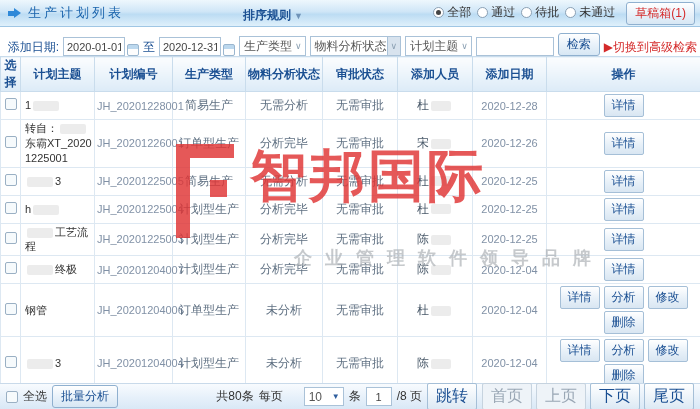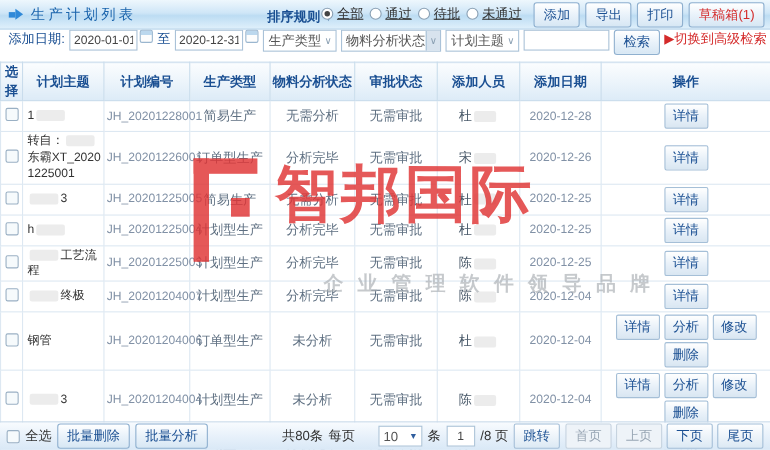--- a/index.html
+++ b/index.html
@@ -24,34 +24,34 @@
   .arrow-icon { display:inline-flex; align-items:center; margin:0 3px; }
   .arrow-icon .stem { width:6px; height:5px; background:#2f89d8; }
   .arrow-icon .head { width:0; height:0; border-left:7px solid #2f89d8; border-top:5px solid transparent; border-bottom:5px solid transparent; }
   .page-title { color:#1a64ac; font-weight:normal; font-size:13px; letter-spacing:3px; }
   .sort-dd { position:absolute; left:243px; top:7px; color:#1a4f92; font-size:12px; font-weight:bold; cursor:pointer; }
   .sort-dd .caret { color:#6f93b8; font-size:9px; margin-left:3px; }
   .top-right { margin-left:auto; display:flex; align-items:center; gap:5px; }
   .radio-item { display:inline-flex; align-items:center; margin-right:6px; cursor:pointer; }
   .radio { width:11px; height:11px; border:1px solid #8aa0b4; border-radius:50%; background:#fff; margin-right:3px; position:relative; }
   .radio.on::after { content:""; position:absolute; left:2px; top:2px; width:5px; height:5px; border-radius:50%; background:#444; }
-  .rlabel { font-size:12px; color:#333;text-decoration:underline; }
+  .rlabel { font-size:12px; color:#333; }
   .tbtn {
     font-family: inherit;
     font-size:12px; color:#1a4f92;
     padding:2px 8px;
     border:1px solid #8fb0cf; border-radius:3px;
     background: linear-gradient(180deg,#ffffff 0%,#e9f2fa 50%,#d7e7f4 100%);
     cursor:pointer;
   }
   .tbtn.draft { color:#d42a2a; font-weight:normal; }
   
   .filterbar {
     height: 29px;
-    display:flex; align-items:flex-start; justify-content:flex-end;
+    display:flex; align-items:flex-end; justify-content:flex-end;
     gap:4px; padding-right:3px;
     background:#fff;
     font-size:12px; color:#1a4f92;
   }
   .f-label { font-size:12px; color:#1a4f92; }
   .txt {
     height:19px; border:1px solid #aac2d8; font-size:11px; color:#444;
     padding:0 3px; font-family:inherit; background:#fff;
   }
   .date { width:62px; }
@@ -96,21 +96,21 @@
     display:flex; align-items:center; gap:5px; padding:0 6px;
     background:linear-gradient(180deg,#f8fbfe 0%,#e6f0fa 55%,#d9e8f6 100%);
     border-top:1px solid #c9daea;
     font-size:12px; color:#333;
   }
   .foot-right { margin-left:auto; display:flex; align-items:center; gap:5px; }
   .pp-sel { width:40px; height:19px;margin-left:16px; }
   .pp-sel .sel-caret { color:#2f5e9e; font-size:8px; }
   .page-input { width:26px; text-align:center; }
   .pbtn {
-    font-family:inherit; font-size:12px; color:#1a4f92;
+    font-family:inherit; font-size:16px; color:#1a4f92;
     padding:2px 8px; border:1px solid #a5bfd7; border-radius:2px;
     background:linear-gradient(180deg,#ffffff,#dce9f4); cursor:pointer;
   }
   .pbtn.dis { color:#9aa7b5; border-color:#c6d3df; background:#eef3f8; cursor:default; }
   
   .watermark { position:absolute; left:176px; top:144px; pointer-events:none; z-index:10; opacity:.82; }
   .wm-row { display:flex; align-items:flex-start; }
   .wm-logo { position:relative; width:62px; height:94px; margin-right:12px; }
   .wm-logo .bar-top { position:absolute; left:0; top:0; width:58px; height:14px; background:#e03434; }
   .wm-logo .bar-left { position:absolute; left:0; top:0; width:14px; height:94px; background:#e03434; }
@@ -137,25 +137,20 @@
         </span><span class="radio-item">
           <span class="radio"></span>
           <span class="rlabel">通过</span>
         </span><span class="radio-item">
           <span class="radio"></span>
           <span class="rlabel">待批</span>
         </span><span class="radio-item">
           <span class="radio"></span>
           <span class="rlabel">未通过</span>
         </span></span>
-    <span id="topButtons" style="display:inline-flex;gap:5px;">
-        <button class="tbtn">添加</button>
-        <button class="tbtn">导出</button>
-        <button class="tbtn">打印</button>
-      </span>
     <button class="tbtn draft">草稿箱(1)</button>
   </div>
 </div>
 
 <div class="filterbar">
   <span class="f-label">添加日期:</span>
   <input class="txt date" value="2020-01-01" style="">
   <span class="cal-icon"></span>
   <span class="f-label">至</span>
   <input class="txt date" value="2020-12-31" style="">
@@ -316,21 +311,20 @@
     </div>
     <div class="wm-text">智邦国际</div>
   </div>
   <div class="wm-sub">企业管理软件领导品牌</div>
 </div>
 
 <div class="footerbar">
   <span class="cb"></span>
   <span>全选</span>
   <span id="batchButtons" style="display:inline-flex;gap:5px;">
-      <button class="tbtn">批量删除</button>
       <button class="tbtn">批量分析</button>
     </span>
   <div class="foot-right">
     <span>共80条</span>
     <span>每页</span>
     <span class="sel pp-sel">
       <span>10</span>
       <span class="sel-caret">▼</span>
     </span>
     <span>条</span>

